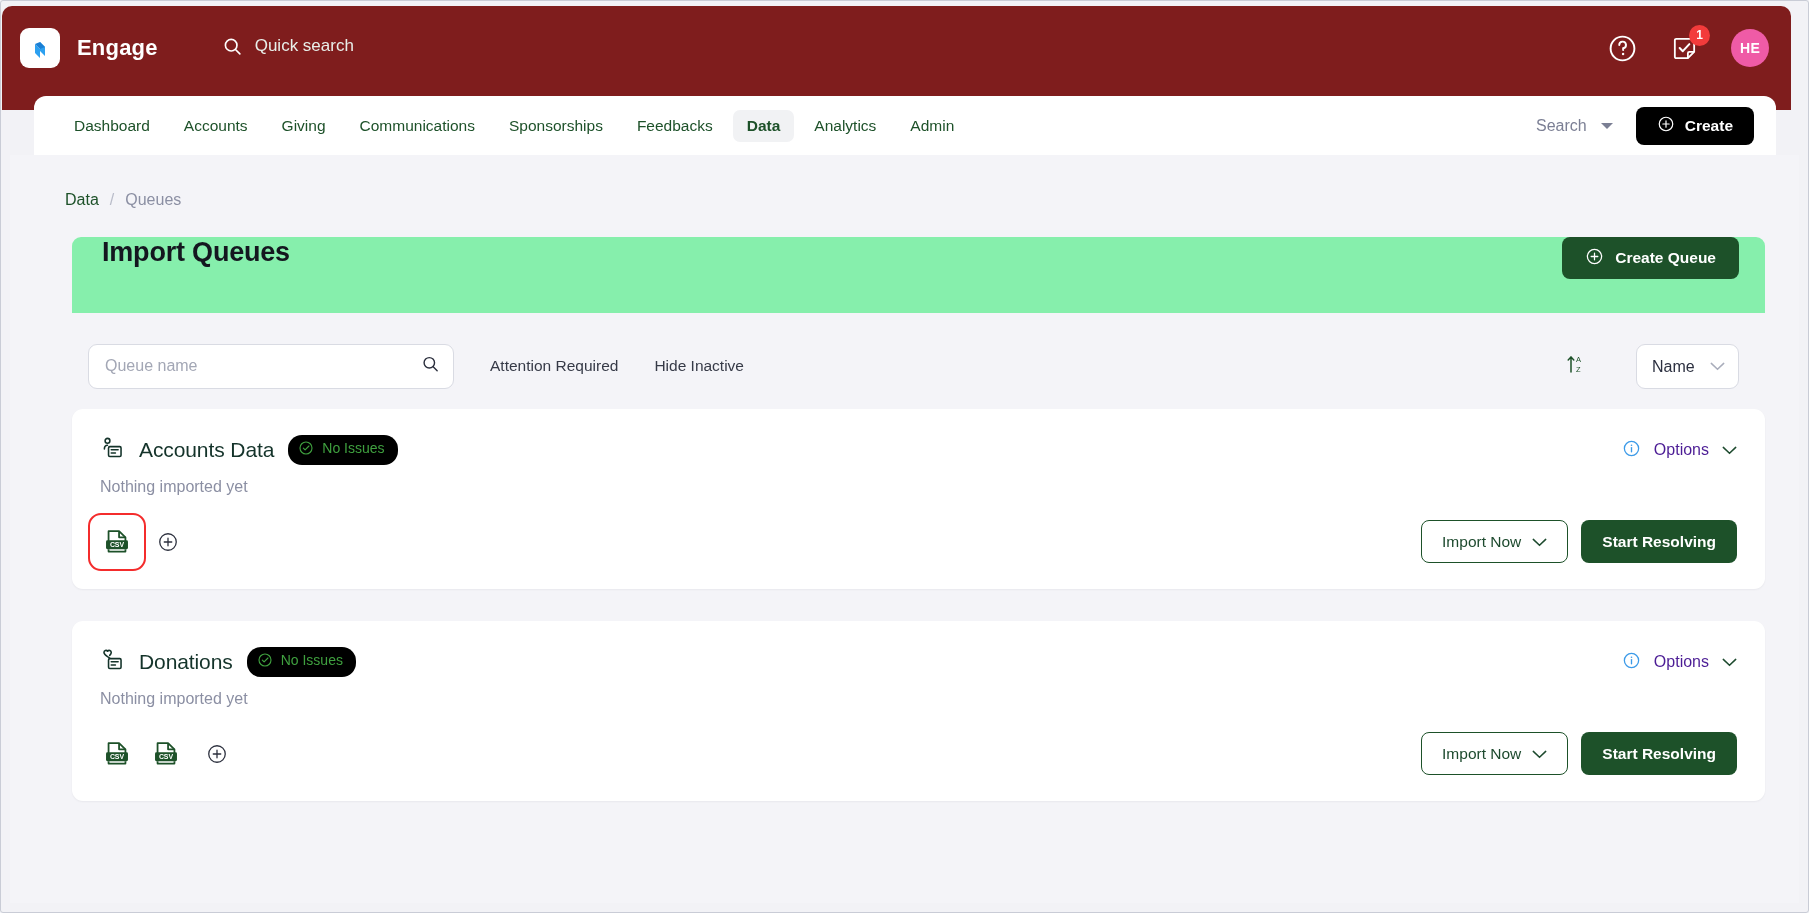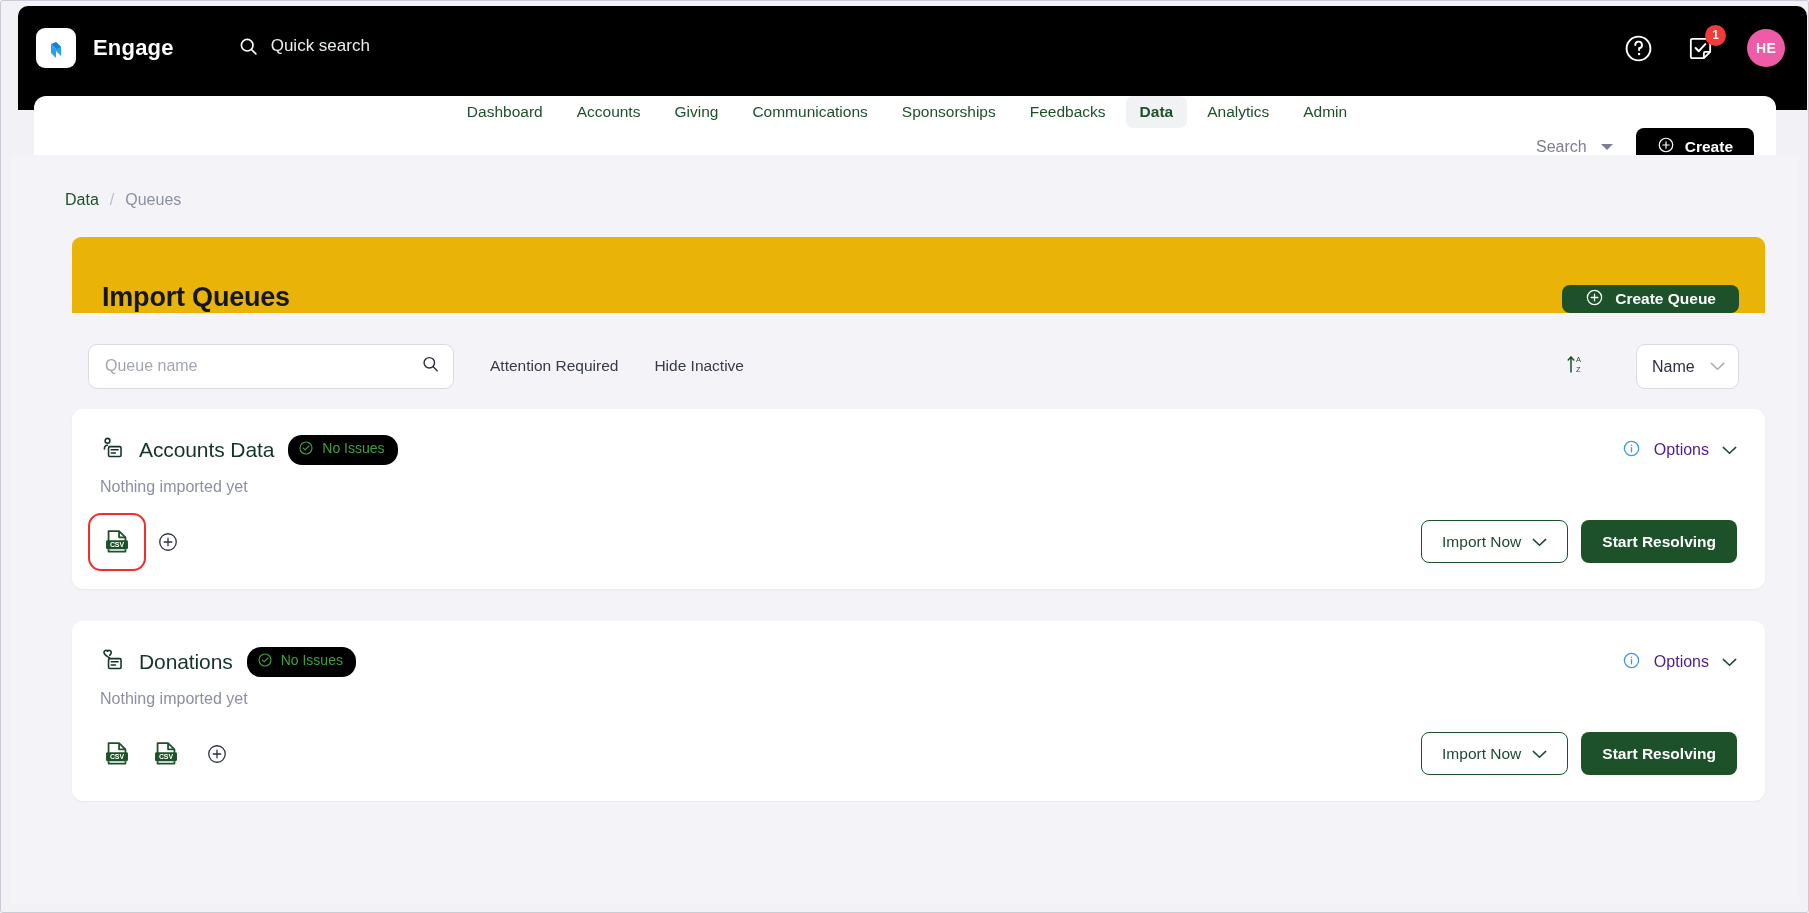--- a/index.html
+++ b/index.html
@@ -11,23 +11,23 @@
   }
   .app {
     position: relative;
     width: 1809px; height: 913px;
     background: #f2f2f6;
     overflow: hidden;
   }
 
   
   .topbar {
-    position: absolute; top: 6px; left: 18px;
+    position: absolute; top: 6px; left: 2px;
     width: 1789px; height: 104px;
-    background: #000000;
+    background: #7f1d1d;
     border-radius: 10px 10px 0 0;
     display: flex; align-items: flex-start;
   }
   .topbar-inner {
     display: flex; align-items: center;
     height: 84px; width: 100%;
     padding: 0 22px 0 18px;
   }
   .logo-tile {
     width: 40px; height: 40px;
@@ -82,21 +82,20 @@
   }
 
   
   .navbar {
     position: absolute; top: 96px; left: 34px;
     width: 1742px; height: 59px;
     background: #ffffff;
     border-radius: 12px 12px 0 0;
     display: flex; align-items: center;
     padding: 0 22px 0 26px;
-    flex-direction: column;
   }
   .nav-items { display: flex; align-items: center; gap: 6px; }
   .nav-item {
     color: #1d5129;
     font-size: 15.5px;
     padding: 7px 14px;
     border-radius: 7px;
     cursor: pointer;
     white-space: nowrap;
   }
@@ -136,37 +135,37 @@
     padding: 36px 0 0 55px;
     font-size: 16px;
   }
   .crumb-link { color: #1d5129; cursor: pointer; }
   .crumb-sep { color: #b9bcc9; }
   .crumb-current { color: #8b8fa3; }
 
   .page-head {
     margin: 28px 34px 0 62px;
     height: 76px;
-    background: #eab308;
+    background: #86efac;
     border-radius: 9px 9px 0 0;
-    display: flex; align-items: flex-end;
+    display: flex; align-items: flex-start;
     padding: 0 26px 0 30px;
   }
   .page-title {
     font-size: 27px; font-weight: bold;
     color: #14171f;
     letter-spacing: -0.2px;
   }
   .btn-create-queue {
     margin-left: auto;
     background: #1d5129;
     color: #ffffff;
     font-size: 15.5px; font-weight: bold;
     border: none; border-radius: 8px;
-    height: 28px; padding: 0 23px;
+    height: 42px; padding: 0 23px;
     display: flex; align-items: center; gap: 11px;
     cursor: pointer;
     font-family: "Liberation Sans", sans-serif;
   }
 
   
   .filter-row {
     margin: 24px 34px 0 62px;
     height: 58px;
     display: flex; align-items: center;

